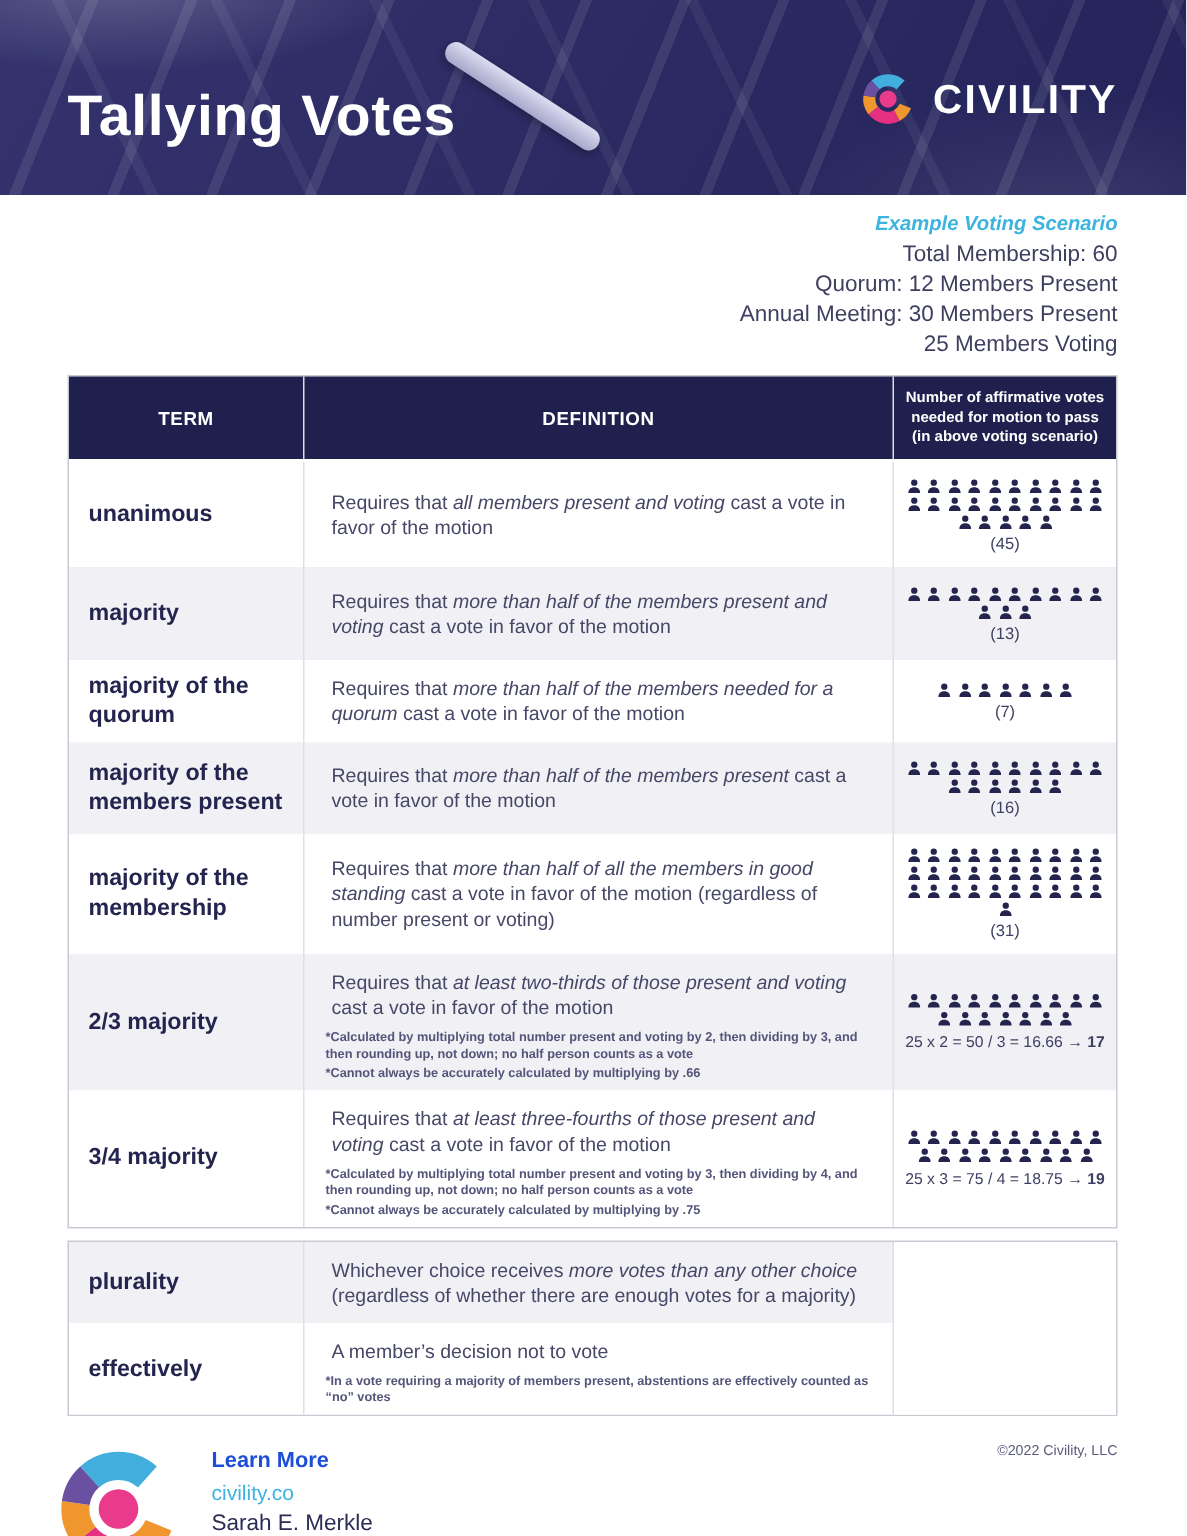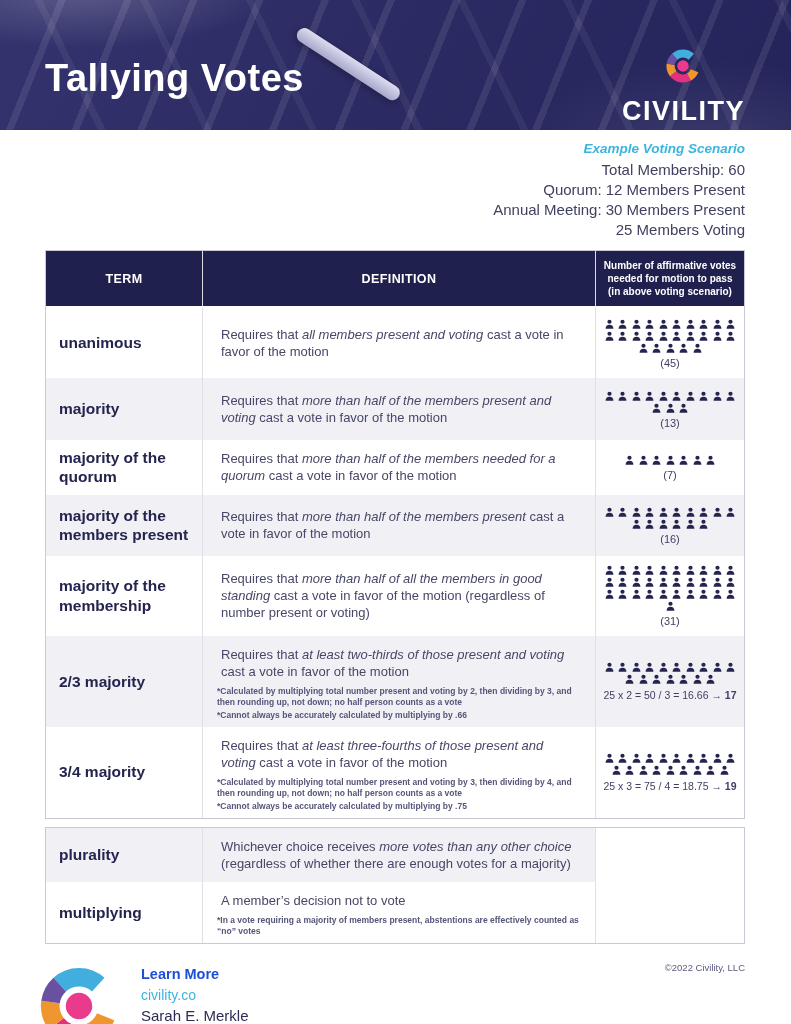--- a/index.html
+++ b/index.html
@@ -14,21 +14,21 @@
       repeating-linear-gradient(64deg, transparent 0 88px, rgba(255,255,255,0.06) 88px 95px);}
   .hero::after{content:"";position:absolute;inset:0;
     background:
       radial-gradient(ellipse 300px 90px at 10% -8%, rgba(255,255,255,0.20), transparent 65%),
       radial-gradient(ellipse 280px 130px at 90% 115%, rgba(255,255,255,0.10), transparent 70%);}
   .chalk{position:absolute;left:298px;top:24px;width:120px;height:15px;border-radius:8px;
     background:linear-gradient(180deg,#dcdcf0,#a7a7cb);transform:rotate(33deg);transform-origin:left center;
     box-shadow:0 2px 6px rgba(0,0,0,0.28);z-index:1;}
   .hero-title{position:absolute;left:45px;top:57px;margin:0;font-size:38px;font-weight:700;color:#ffffff;
     letter-spacing:0.5px;z-index:2;}
-  .brand{position:absolute;right:46px;top:46px;display:flex;align-items:center;gap:10px;z-index:2;flex-direction:column;}
+  .brand{position:absolute;right:46px;top:46px;display:flex;align-items:center;gap:10px;z-index:2;}
   .brand-name{color:#ffffff;font-size:27px;font-weight:600;letter-spacing:1.5px;}
   .logo-sm{width:40px;height:40px;}
 
   
   .scenario{margin:11px 46px 0 0;text-align:right;}
   .scenario-heading{font-size:13.5px;font-weight:700;font-style:italic;color:#3cb4de;margin-bottom:4px;padding-left:25px;}
   .scenario-line{font-size:15px;line-height:20px;color:#3f3f60;margin-left:29px;}
 
   
   .vtable{margin:10px 46px 0 45px;border:1px solid #c9c9d4;background:#ffffff;}
@@ -615,21 +615,21 @@
   <section class="vtable mini">
     <div id="mini-rows">
         <div class="tr alt">
           <div class="td term">plurality</div>
           <div class="td def">
             <p class="deftext"><span>Whichever choice receives </span><span class="it">more votes than any other choice</span><span> (regardless of whether there are enough votes for a majority)</span></p>
           </div>
           <div class="td votes"></div>
         </div>
         <div class="tr">
-          <div class="td term">multiplying</div>
+          <div class="td term">effectively</div>
           <div class="td def">
             <p class="deftext"><span>A member’s decision not to vote</span></p>
             <div class="note">*In a vote requiring a majority of members present, abstentions are effectively counted as “no” votes</div>
           </div>
           <div class="td votes"></div>
         </div>
       </div>
   </section>
 
   <footer class="footer">

